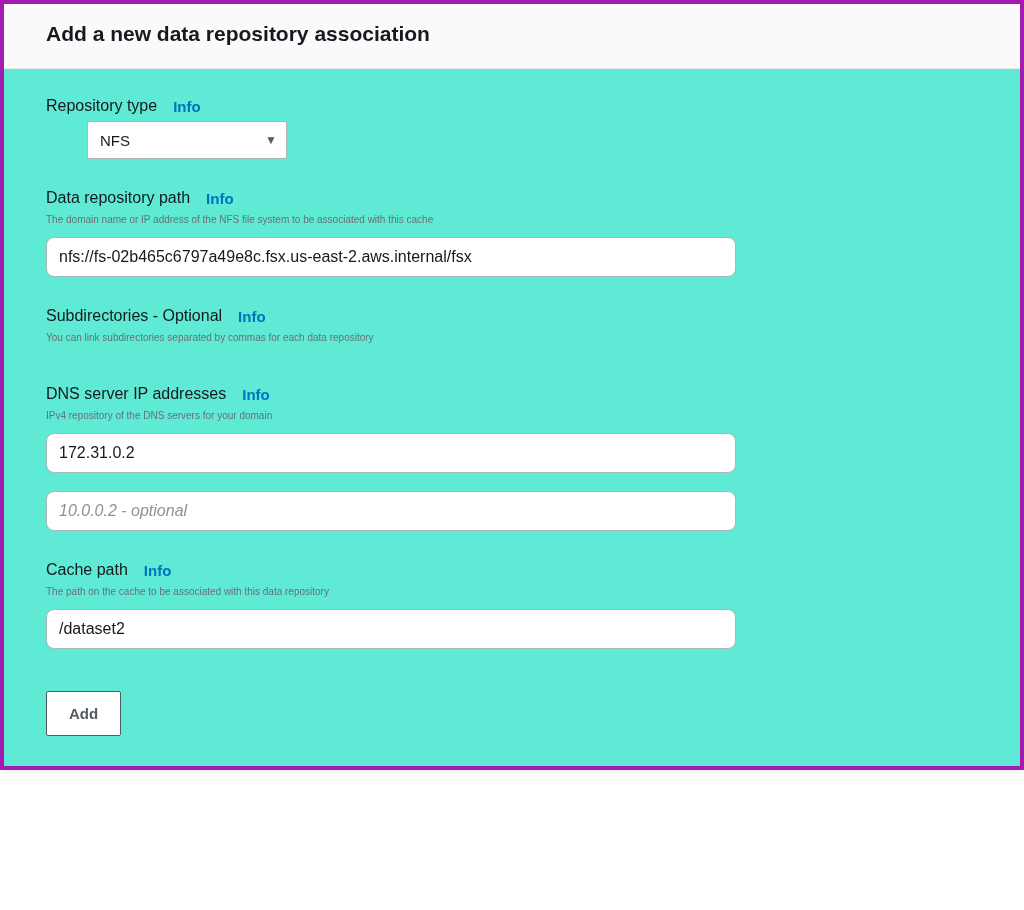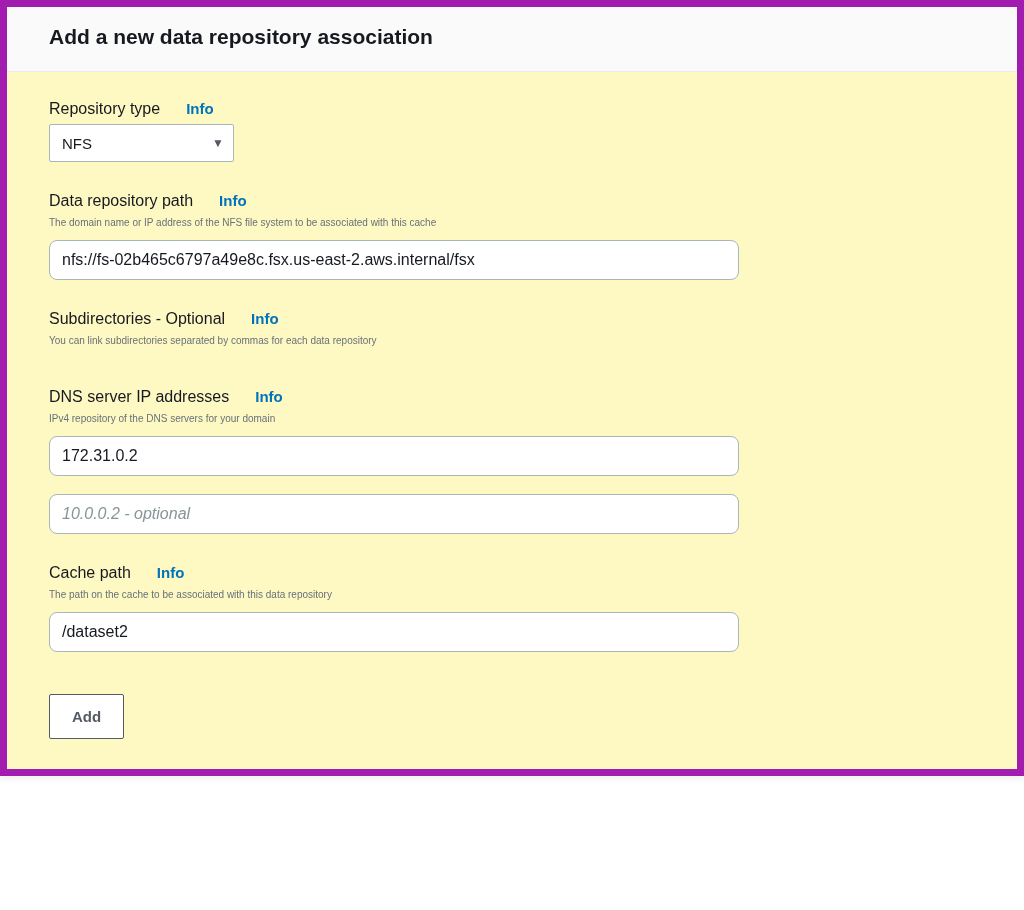--- a/index.html
+++ b/index.html
@@ -9,22 +9,22 @@
     }
     body {
       font-family: "Amazon Ember", "Helvetica Neue", Arial, sans-serif;
       background: #ffffff;
       padding: 0;
       width: 1024px;
       height: 910px;
       position: relative;
     }
     .panel {
-      border: 7px solid #a21caf;
-      background: #fef9c3;
+      border: 4px solid #a21caf;
+      background: #5eead4;
       margin: 0;
       box-shadow: 0 2px 8px rgba(0,0,0,0.08);
     }
     .panel-header {
       background: #fafafa;
       border-bottom: 1px solid #e9ebed;
       padding: 18px 30px 22px 42px;
     }
     .panel-title {
       font-size: 21px;
@@ -35,22 +35,22 @@
       padding: 28px 30px 30px 42px;
     }
     .field-group {
       margin-bottom: 30px;
     }
     .field-group.tight {
       margin-bottom: 18px;
     }
     .label-row {
       display: flex;
-      align-items: flex-start;
-      gap: 26px;
+      align-items: center;
+      gap: 16px;
       margin-bottom: 6px;
     }
     .field-label {
       font-size: 16px;
       color: #16191f;
       font-weight: 400;
     }
     .info-link {
       font-size: 15px;
       font-weight: 700;
@@ -59,21 +59,22 @@
     }
     .help-text {
       font-size: 10px;
       color: #687078;
       margin-bottom: 10px;
       line-height: 1.4;
     }
     .select-wrapper {
       position: relative;
       display: inline-block;
-      width: 185px;
+      width: 200px;
+      margin-left: 41px;
     }
     .select-field {
       width: 100%;
       height: 38px;
       padding: 6px 32px 6px 12px;
       border: 1px solid #aab7b8;
       border-radius: 2px;
       background: #fff;
       font-size: 15px;
       color: #16191f;

